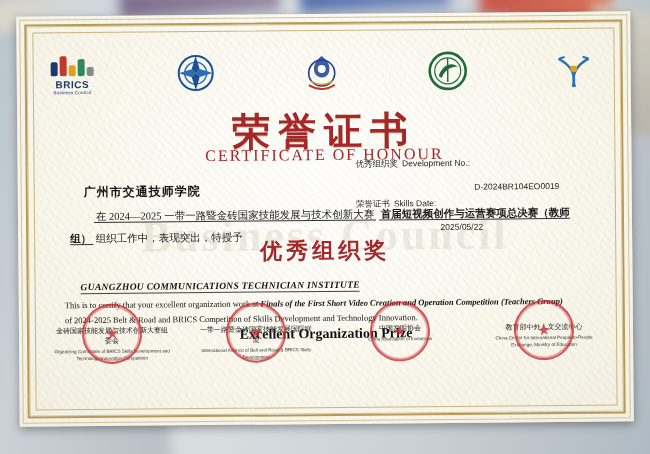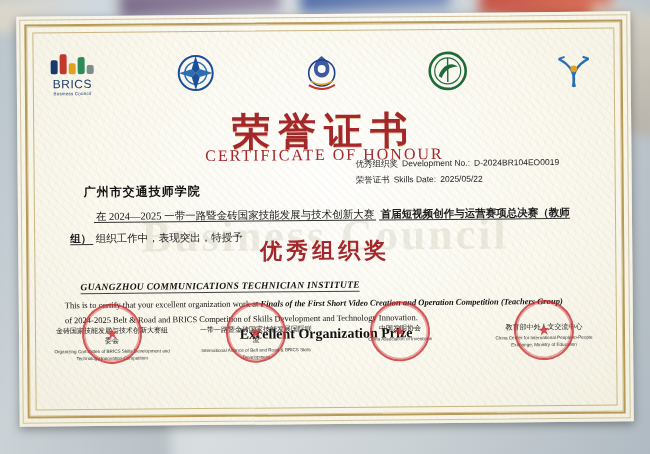--- a/index.html
+++ b/index.html
@@ -98,21 +98,21 @@
     height: 56px;
     display: flex;
     align-items: center;
     justify-content: space-between;
   }
   .logo { display: flex; flex-direction: column; align-items: center; }
 
   
   .brics-mark { display:flex; gap:2px; align-items:flex-end; height: 22px; }
   .brics-mark i { display:block; width:7px; border-radius:2px; }
-  .brics-txt { font-size: 12px; font-weight: normal; color:#1b3a6b; letter-spacing:.5px; margin-top:3px;}
+  .brics-txt { font-size: 10px; font-weight: bold; color:#1b3a6b; letter-spacing:.5px; margin-top:3px;}
   .brics-sub { font-size: 4.5px; color:#1b3a6b; letter-spacing:.2px; }
 
   
   .title-cn {
     position: absolute; left: 0; right: 0; top: 92px;
     text-align: center;
     font-family: "Liberation Serif", serif;
     font-size: 38px; font-weight: bold;
     letter-spacing: 8px;
     color: #a3272b;
@@ -130,21 +130,21 @@
   
   .meta {
     position: absolute; right: 46px; top: 142px;
     width: 230px;
     font-size: 8.5px;
     color: #1d1d1d;
     line-height: 16px;
   }
   .meta-row { display: flex; gap: 4px; }
   .meta-label { white-space: nowrap; }
-  .meta-val { white-space: nowrap; }
+  .meta-val { white-space: nowrap; margin-top: 24px; }
 
   
   .recipient-cn {
     position: absolute; left: 66px; top: 168px;
     font-size: 12px; font-weight: bold; color: #111;
     font-family: "Liberation Serif", serif;
     letter-spacing: 1px;
   }
   .body-cn {
     position: absolute; left: 52px; right: 48px; top: 190px;

